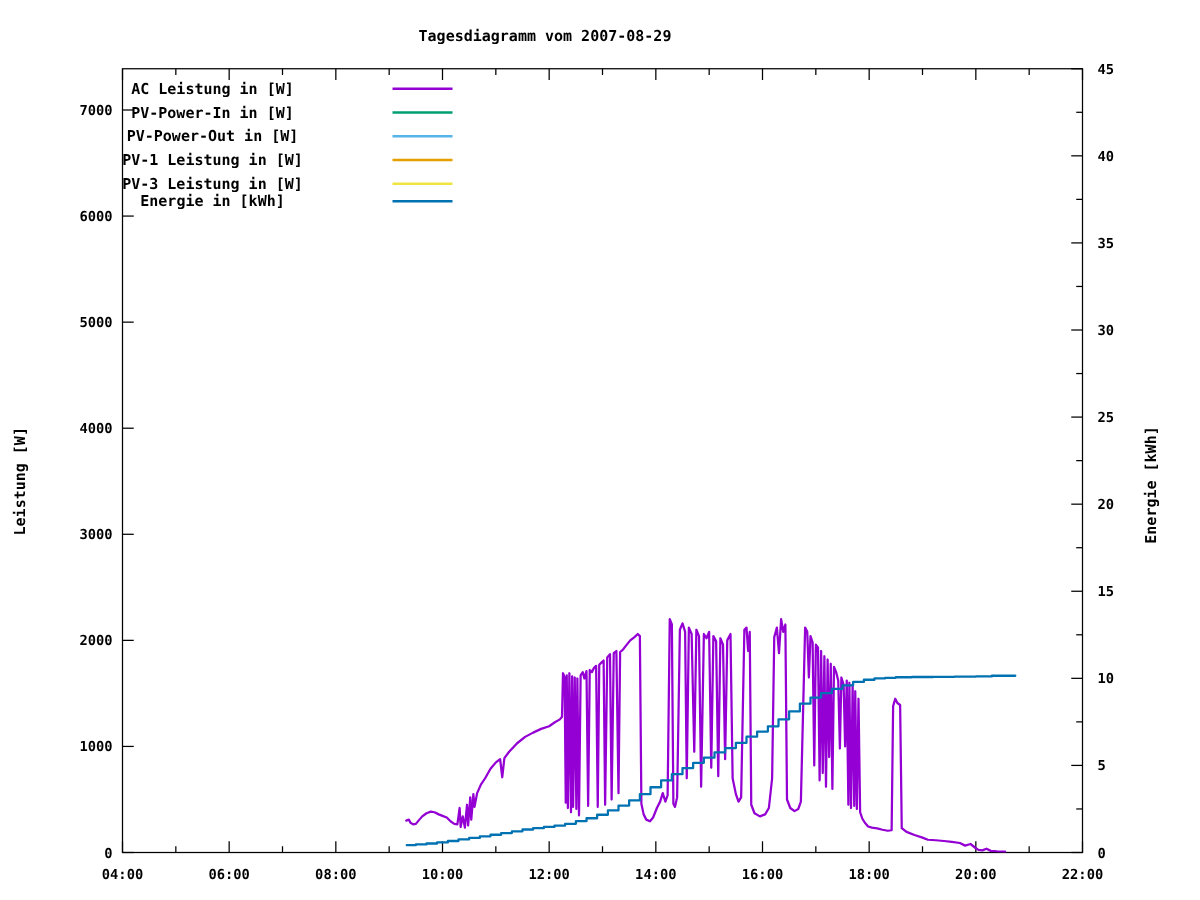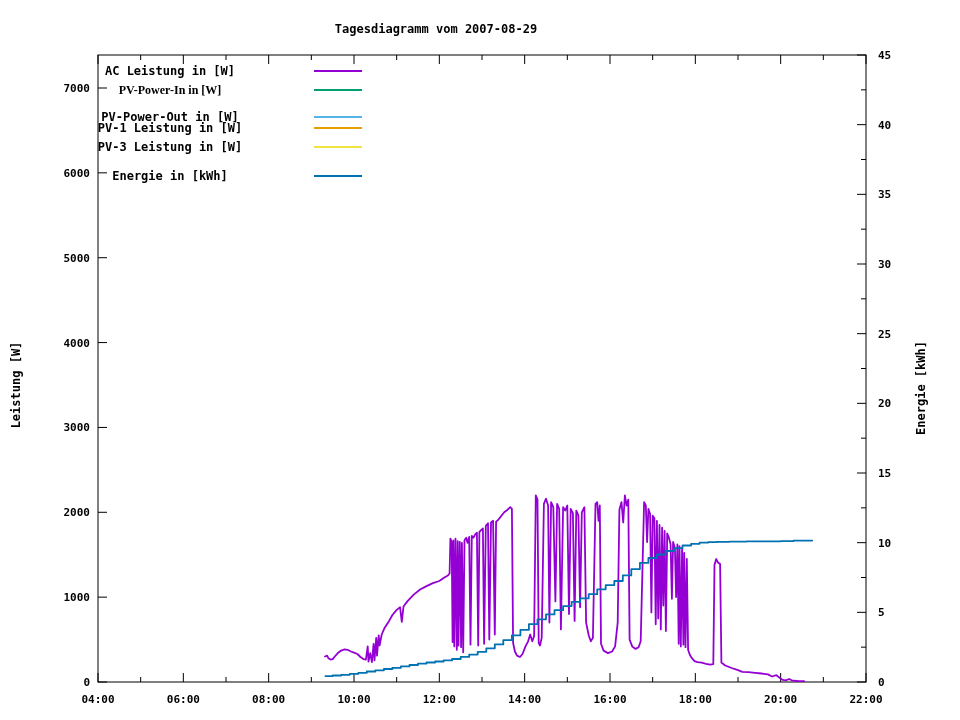--- a/index.html
+++ b/index.html
@@ -130,34 +130,34 @@
       <g>
         <path d="M313.0 656.5L315.1 655.7L316.4 658.2L318.5 659.5L320.7 659.1L322.8 656.5L325.8 653.1L329.2 650.6L332.6 649.3L335.6 649.8L339.0 651.5L342.0 652.7L345.4 654.0L348.4 657.0L351.4 659.1L353.9 659.5L355.7 646.4L356.5 661.6L358.2 653.1L359.9 662.1L361.6 643.8L362.5 660.4L364.2 637.9L365.0 655.7L366.7 635.3L367.6 645.5L369.7 634.5L372.7 627.7L376.1 622.6L380.4 615.0L384.7 609.9L388.1 607.3L389.8 621.8L391.5 606.5L395.3 601.4L401.7 594.6L408.1 589.5L414.5 586.1L420.9 583.1L427.3 581.0L431.6 578.0L435.9 575.5L437.6 573.4L438.4 538.6L439.7 542.0L440.6 642.1L441.4 540.3L442.3 646.4L443.5 538.6L444.8 649.8L445.7 541.1L446.5 645.5L447.8 542.0L449.1 647.2L449.9 542.8L451.2 652.3L452.5 540.3L454.2 537.7L455.5 542.8L457.2 536.9L458.5 644.7L459.8 536.0L461.5 537.7L463.2 534.3L464.9 532.7L466.2 645.5L467.4 531.8L469.1 530.1L470.9 528.4L472.1 643.8L473.8 525.9L476.0 523.3L477.3 639.6L479.0 522.5L481.1 520.8L482.8 634.5L484.1 521.6L486.2 519.9L488.8 516.5L492.2 512.3L495.6 509.7L498.2 507.2L499.9 508.9L501.1 643.0L502.9 651.5L505.0 655.7L508.0 657.0L510.5 654.0L513.5 646.4L516.1 641.3L518.2 634.5L520.3 641.3L522.1 636.2L523.8 495.3L525.5 499.6L526.7 643.0L528.0 645.5L529.7 637.9L531.9 503.8L534.0 498.7L536.1 505.5L537.4 622.6L539.1 502.1L541.3 507.2L543.4 601.4L545.1 503.8L547.2 508.9L548.9 629.4L551.1 507.2L553.2 510.6L555.3 505.5L557.0 614.1L558.7 508.9L560.9 513.1L562.6 620.9L564.3 510.6L566.4 515.7L568.1 607.3L569.8 512.3L572.4 507.2L574.1 622.6L576.7 635.3L578.8 641.3L580.9 637.9L583.5 503.8L585.2 502.1L586.5 520.8L587.8 505.5L589.0 643.8L591.6 650.6L595.9 653.1L600.1 651.5L603.1 646.4L605.7 622.6L607.4 509.7L609.5 502.1L611.2 522.5L612.9 495.3L614.6 505.5L616.3 499.6L617.6 639.6L620.2 646.4L623.6 648.9L626.6 647.2L628.7 641.3L632.1 502.1L633.8 505.5L635.1 542.0L636.4 508.9L638.1 514.0L639.4 612.4L640.7 515.7L642.4 518.2L643.7 624.3L644.9 520.8L646.2 618.4L647.5 525.0L648.8 629.4L650.1 527.6L651.3 605.6L652.6 531.0L653.9 631.1L655.2 533.5L656.9 537.7L658.6 544.5L659.9 598.8L661.1 542.0L662.9 547.9L664.1 597.1L665.4 544.5L666.7 643.8L667.5 546.2L668.8 646.4L670.1 547.9L671.4 644.7L672.2 553.0L673.5 647.2L674.8 559.0L676.1 649.8L677.8 654.8L679.9 658.2L682.5 661.2L685.5 662.1L689.7 662.7L694.0 663.8L698.3 664.6L701.3 664.2L702.5 564.9L704.2 559.0L705.9 562.4L708.1 564.0L709.4 662.5L713.2 665.5L719.6 668.0L726.0 670.1L730.3 671.8L736.7 672.2L743.1 672.8L749.5 673.5L755.9 674.4L760.1 676.5L764.4 675.2L768.7 678.6L770.8 679.9L773.8 680.3L777.2 679.0L780.6 680.7L785.7 681.0L792.1 681.2" fill="none" stroke="#9400d3" stroke-width="1.8" stroke-linejoin="round" stroke-linecap="round"></path>
         <path d="M313.4 676.1H320.7V675.5H329.2V674.8H337.7V673.9H346.3V672.8H354.8V671.5H363.3V670.3H371.9V669.0H380.4V667.8H388.9V666.4H397.5V665.0H406.0V663.6H414.5V662.5H423.1V661.5H431.6V660.4H440.1V659.0H448.7V656.9H457.2V654.6H465.7V651.8H474.3V648.3H482.8V644.4H491.3V640.2H499.9V635.3H508.4V629.8H516.9V624.2H525.5V619.3H534.0V614.4H542.5V610.2H551.1V606.1H559.6V601.9H568.1V598.4H576.7V594.2H585.2V589.3H593.7V585.2H602.3V581.0H610.8V575.4H619.3V569.1H627.9V562.9H636.4V558.0H644.9V554.5H653.5V551.0H662.0V548.2H670.5V545.5H679.1V543.8H687.6V542.7H696.1V542.2H704.7V541.8H717.5V541.6H734.5V541.4H751.6V541.3H768.7V541.1H781.5V540.6H800.2V540.6" fill="none" stroke="#0072b2" stroke-width="1.8" stroke-linejoin="round" stroke-linecap="round"></path>
       </g>
     </svg>
   <div id="legend">
       <div class="lrow" style="top: 0px;">
         <span class="llabel">AC Leistung in [W]</span>
         <span class="lsample" style="background: rgb(148, 0, 211);"></span>
       </div>
-      <div class="lrow" style="top: 19px; font-family: Liberation Serif, serif;">
+      <div class="lrow" style="top: 19px;">
         <span class="llabel">PV-Power-In in [W]</span>
         <span class="lsample" style="background: rgb(0, 158, 115);"></span>
       </div>
-      <div class="lrow" style="top: 46px;">
+      <div class="lrow" style="top: 38px;">
         <span class="llabel">PV-Power-Out in [W]</span>
         <span class="lsample" style="background: rgb(86, 180, 233);"></span>
       </div>
       <div class="lrow" style="top: 57px;">
         <span class="llabel">PV-1 Leistung in [W]</span>
         <span class="lsample" style="background: rgb(230, 159, 0);"></span>
       </div>
       <div class="lrow" style="top: 76px;">
         <span class="llabel">PV-3 Leistung in [W]</span>
         <span class="lsample" style="background: rgb(240, 228, 66);"></span>
       </div>
-      <div class="lrow" style="top: 105px;">
+      <div class="lrow" style="top: 90px;">
         <span class="llabel">Energie in [kWh]</span>
         <span class="lsample" style="background: rgb(0, 114, 178);"></span>
       </div>
     </div>
 </div>
 
 </body></html>

